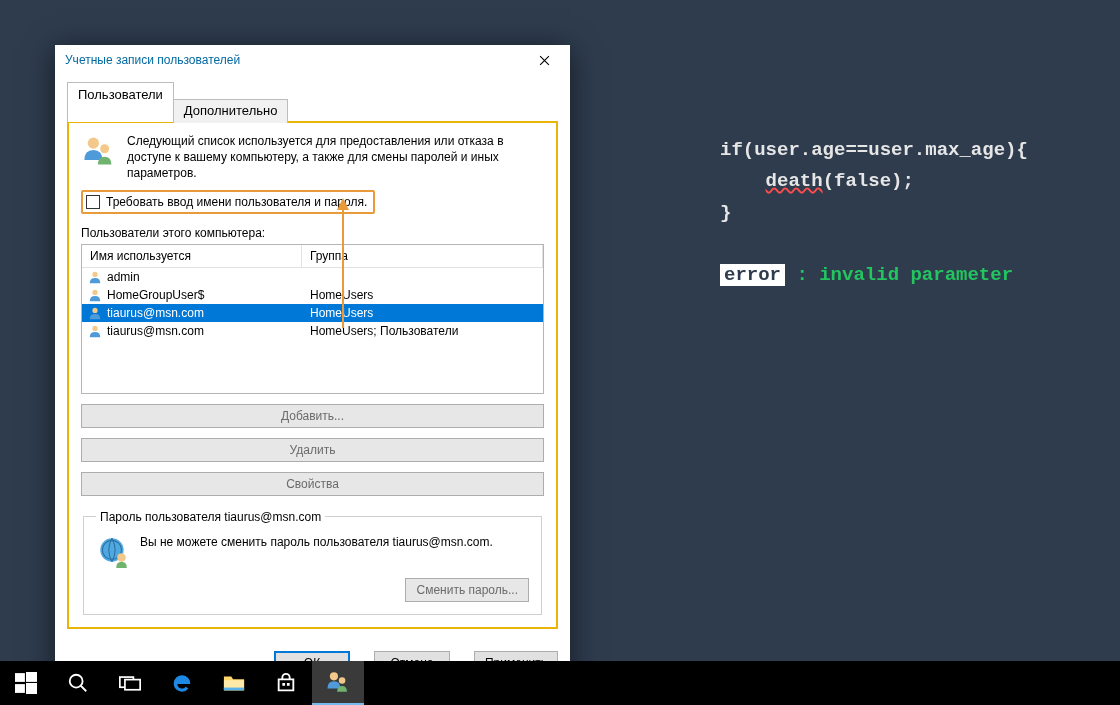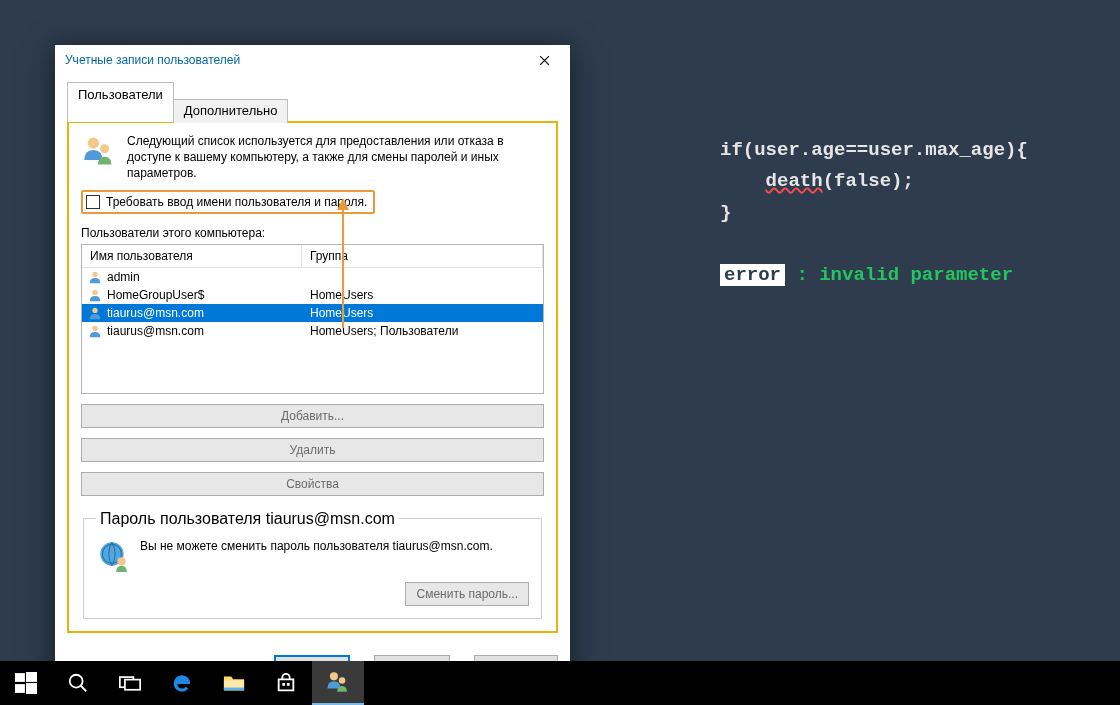--- a/index.html
+++ b/index.html
@@ -161,21 +161,21 @@
     color: #6b6b6b;
     text-align: center;
     font-size: 12px;
   }
 
   fieldset.pw-group {
     border: 1px solid #cfcfcf;
     margin-top: 14px;
     padding: 10px 12px 12px 12px;
   }
-  fieldset.pw-group legend { padding: 0 4px; font-size: 16px; }
+  fieldset.pw-group legend { padding: 0 4px; font-size: 12px; }
   .pw-inner { display: flex; gap: 10px; align-items: flex-start; }
   .pw-inner .icon-big { width: 34px; height: 34px; flex: none; }
   .pw-btn-row { display: flex; justify-content: flex-end; margin-top: 10px; }
 
   .dialog-btn-row {
     display: flex;
     justify-content: flex-end;
     gap: 24px;
     padding: 10px 12px 14px 12px;
   }
@@ -257,21 +257,21 @@
 
       <div class="require-row">
         <span class="chk"></span>
         <span>Требовать ввод имени пользователя и пароля.</span>
       </div>
 
       <div class="list-caption">Пользователи этого компьютера:</div>
 
       <div class="list-box">
         <div class="list-head">
-          <div class="col-a">Имя пользователя</div>
+          <div class="col-a">Имя используется</div>
           <div class="col-b">Группа</div>
         </div>
         <div id="rows-target">
             <div class="list-row">
               <div class="col-a">
                 <svg class="user-icon" viewBox="0 0 16 16">
                   <circle cx="8" cy="5" r="3" fill="#f3c98b"></circle>
                   <path d="M2 15 q0 -6 6 -6 q6 0 6 6 z" fill="#4f9bd9"></path>
                 </svg>
                 <span>admin</span>

